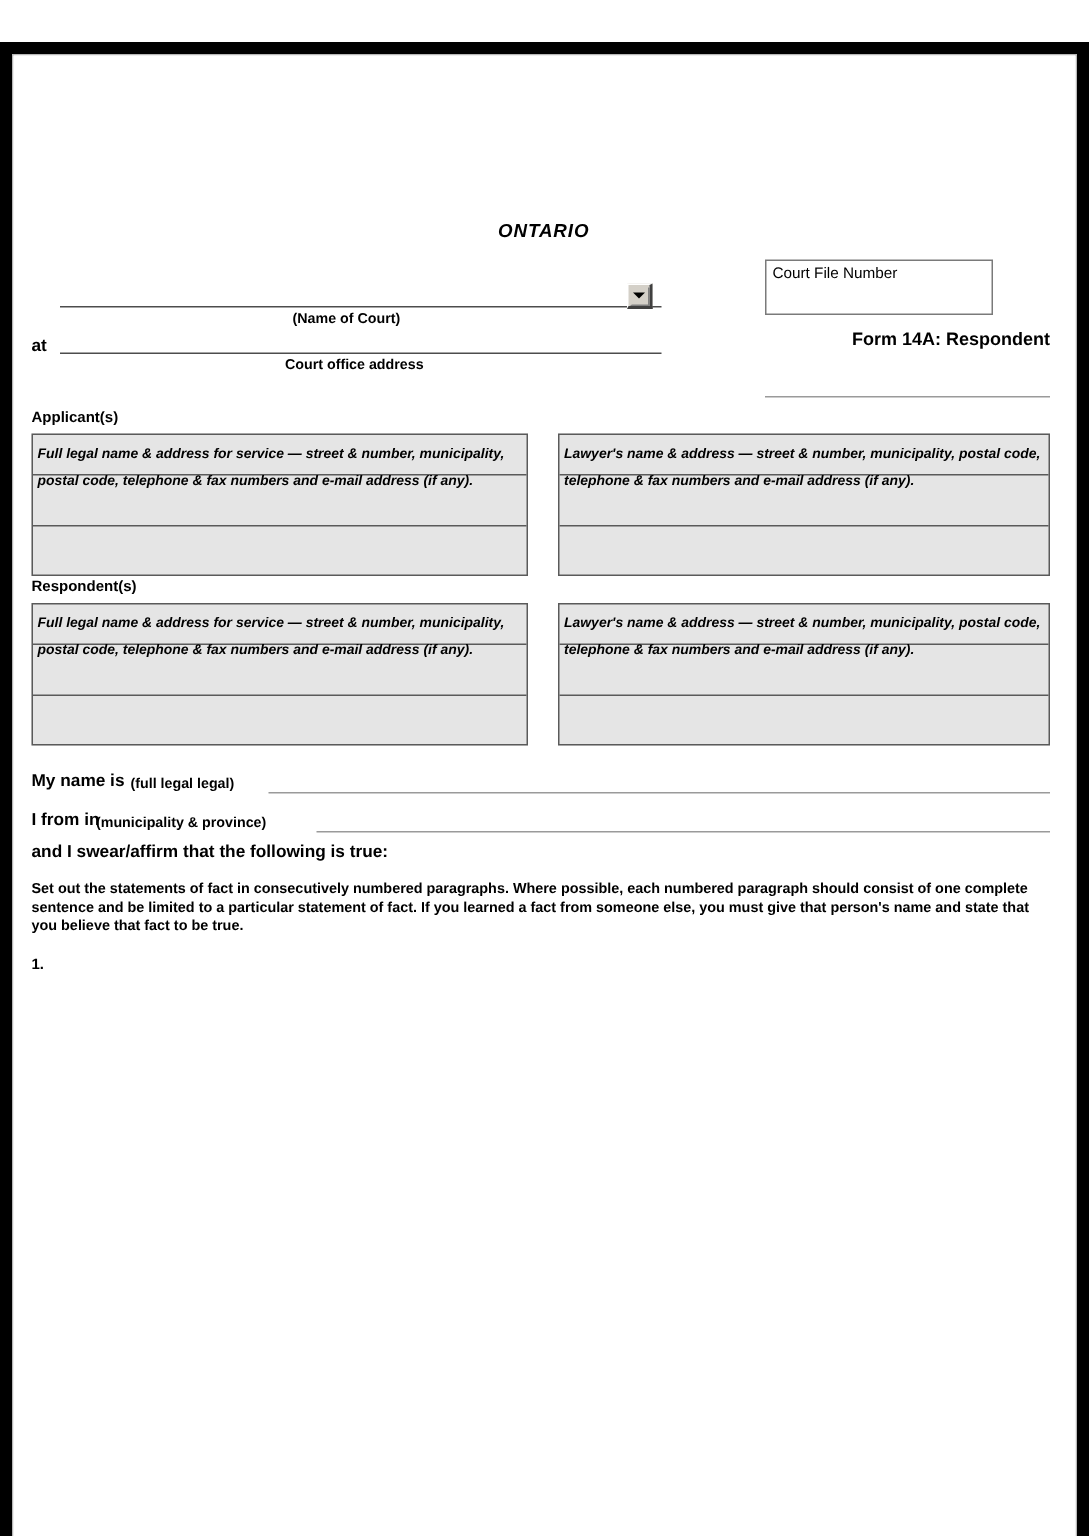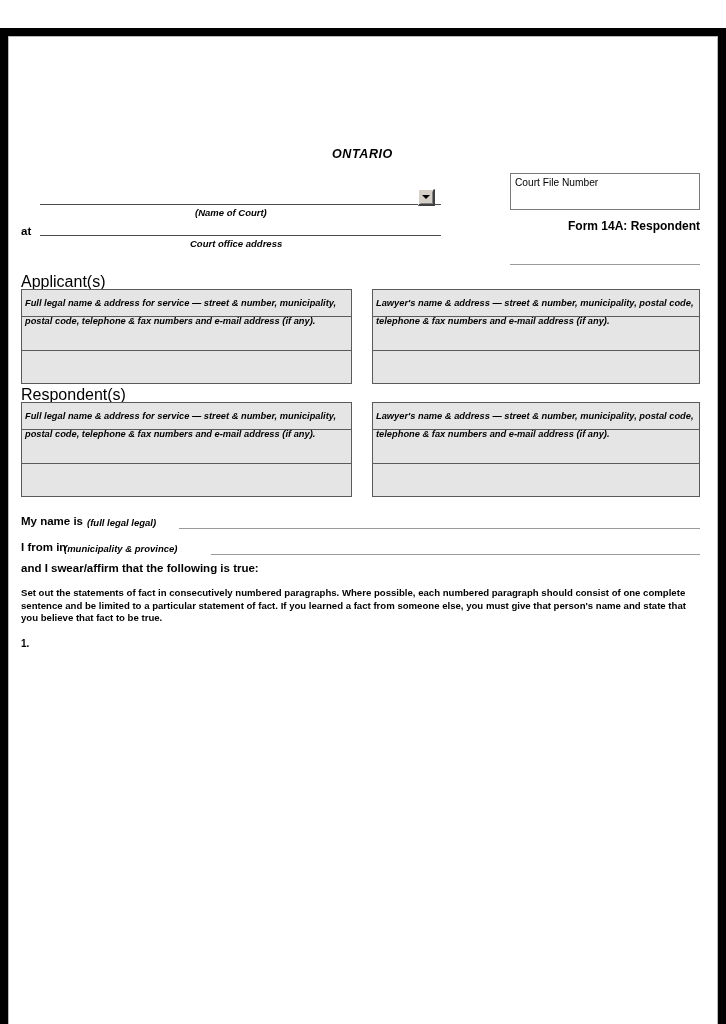--- a/index.html
+++ b/index.html
@@ -50,32 +50,31 @@
 
   .ontario {
     font-size: 12.5px;
     font-weight: bold;
     font-style: italic;
     letter-spacing: 0.6px;
     white-space: nowrap;
   }
   .tiny-italic {
     font-size: 9.5px;
-    font-style: italic;
     font-weight: bold;
     white-space: nowrap;
   }
   .bold-label {
     font-size: 11.5px;
     font-weight: bold;
     white-space: nowrap;
   }
   .section-heading {
-    font-size: 16px;
-    font-weight: normal;
+    font-size: 10px;
+    font-weight: bold;
     white-space: nowrap;
   }
   .form-title {
     font-size: 12px;
     font-weight: bold;
     text-align: right;
     line-height: 15px;
     white-space: nowrap;
   }
   .box-caption {
@@ -193,21 +192,21 @@
       <div class="combo-btn" style="left:409px; top:152px;">
         <span class="combo-arrow"></span>
       </div>
       <div class="abs tiny-italic" style="left:186px; top:170px;">(Name of Court)</div>
 
       <div class="abs bold-label" style="left:12px; top:188px;">at</div>
       <div class="abs rule" style="left:31px; top:198px; width:401px;"></div>
       <div class="abs" style="left:34px; top:184px; width:395px; height:14px; font-size:10.5px;"></div>
       <div class="abs tiny-italic" style="left:181px; top:201px;">Court office address</div>
 
-      <div class="cfn-box" style="left:501px; top:136px; width:190px; height:37px;">
+      <div class="cfn-box" style="left:501px; top:136px; width:152px; height:37px;">
         <span class="cfn-label">Court File Number</span>
         <span class="abs" style="left:5px; top:18px; right:4px; font-size:10.5px;"></span>
       </div>
 
       <div class="abs form-title" style="left:451px; top:182px; width:240px;">
         <div>Form 14A: Respondent</div>
       </div>
 
       <div class="abs rule-gray" style="left:501px; top:227px; width:190px;"></div>
 

